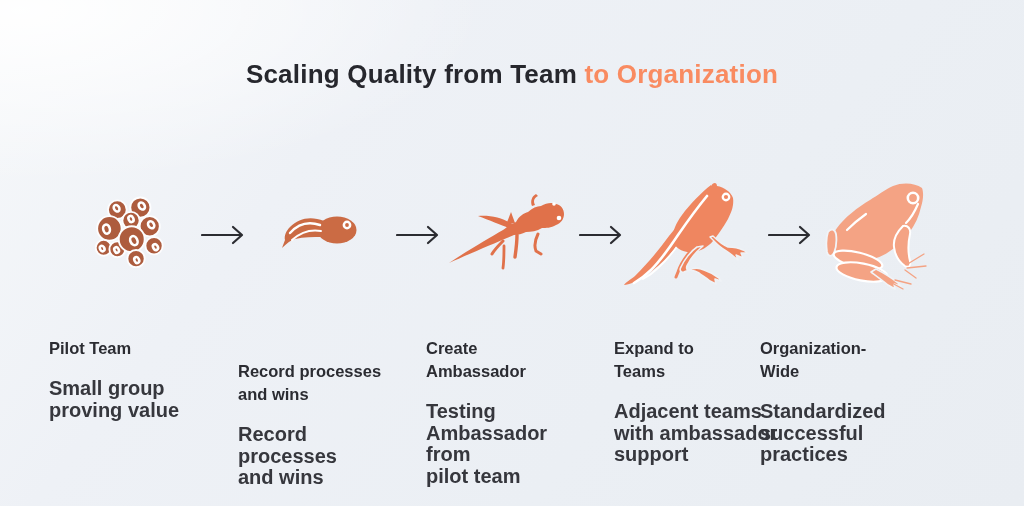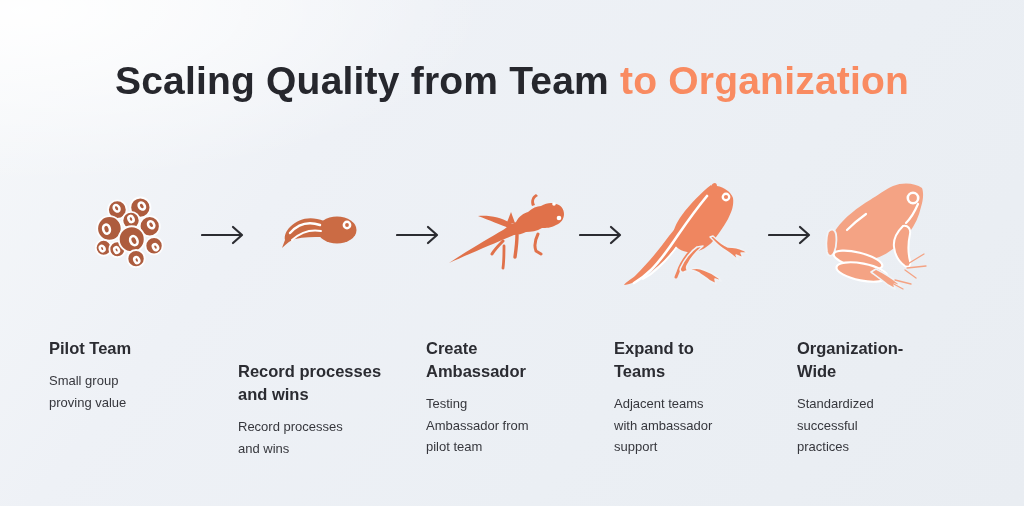--- a/index.html
+++ b/index.html
@@ -8,38 +8,38 @@
     width:1024px;height:506px;
     overflow:hidden;
     font-family:"Liberation Sans","DejaVu Sans",sans-serif;
     background:
       radial-gradient(120% 90% at 2% 2%, rgba(255,255,255,.95) 0%, rgba(255,255,255,0) 38%),
       linear-gradient(128deg,#f6f8fa 0%,#eef1f6 30%,#ebeff4 65%,#e9edf2 100%);
   }
   .main-title{
     position:absolute;left:0;top:59px;width:1024px;
     text-align:center;
-    font-size:39px;font-weight:700;letter-spacing:.2px;
+    font-size:26px;font-weight:700;letter-spacing:.2px;
     color:#26272d;
     margin:0;
   }
   .main-title .accent{color:#f98b61;}
   .icon{position:absolute;}
   .arrow{position:absolute;}
   .stage-label{
     position:absolute;
     width:170px;
   }
   .stage-title{
     font-size:16.5px;font-weight:700;color:#2b2c32;
     line-height:23px;white-space:pre-line;margin:0;
   }
   .stage-desc{
-    font-size:13px;font-weight:400;color:#36373d;
-    line-height:21.5px;white-space:pre-line;margin:10px 0 0 0;
+    font-size:20px;font-weight:700;color:#36373d;
+    line-height:21.5px;white-space:pre-line;margin:18px 0 0 0;
   }
 </style>
 </head>
 <body>
 
 <div class="canvas">
 
   <h1 class="main-title"><span>Scaling Quality from Team</span> <span class="accent">to Organization</span></h1>
 
   <svg class="icon" style="left:95px;top:196px" width="72" height="72" viewBox="0 0 100 100">
@@ -195,21 +195,21 @@
 Ambassador from
 pilot team</p>
   </div>
   <div class="stage-label" style="left:614px;top:337px">
     <p class="stage-title">Expand to
 Teams</p>
     <p class="stage-desc">Adjacent teams
 with ambassador
 support</p>
   </div>
-  <div class="stage-label" style="left:797px;top:337px">
+  <div class="stage-label" style="left:760px;top:337px">
     <p class="stage-title">Organization-
 Wide</p>
     <p class="stage-desc">Standardized
 successful
 practices</p>
   </div>
 
 </div>
 
 </body></html>

